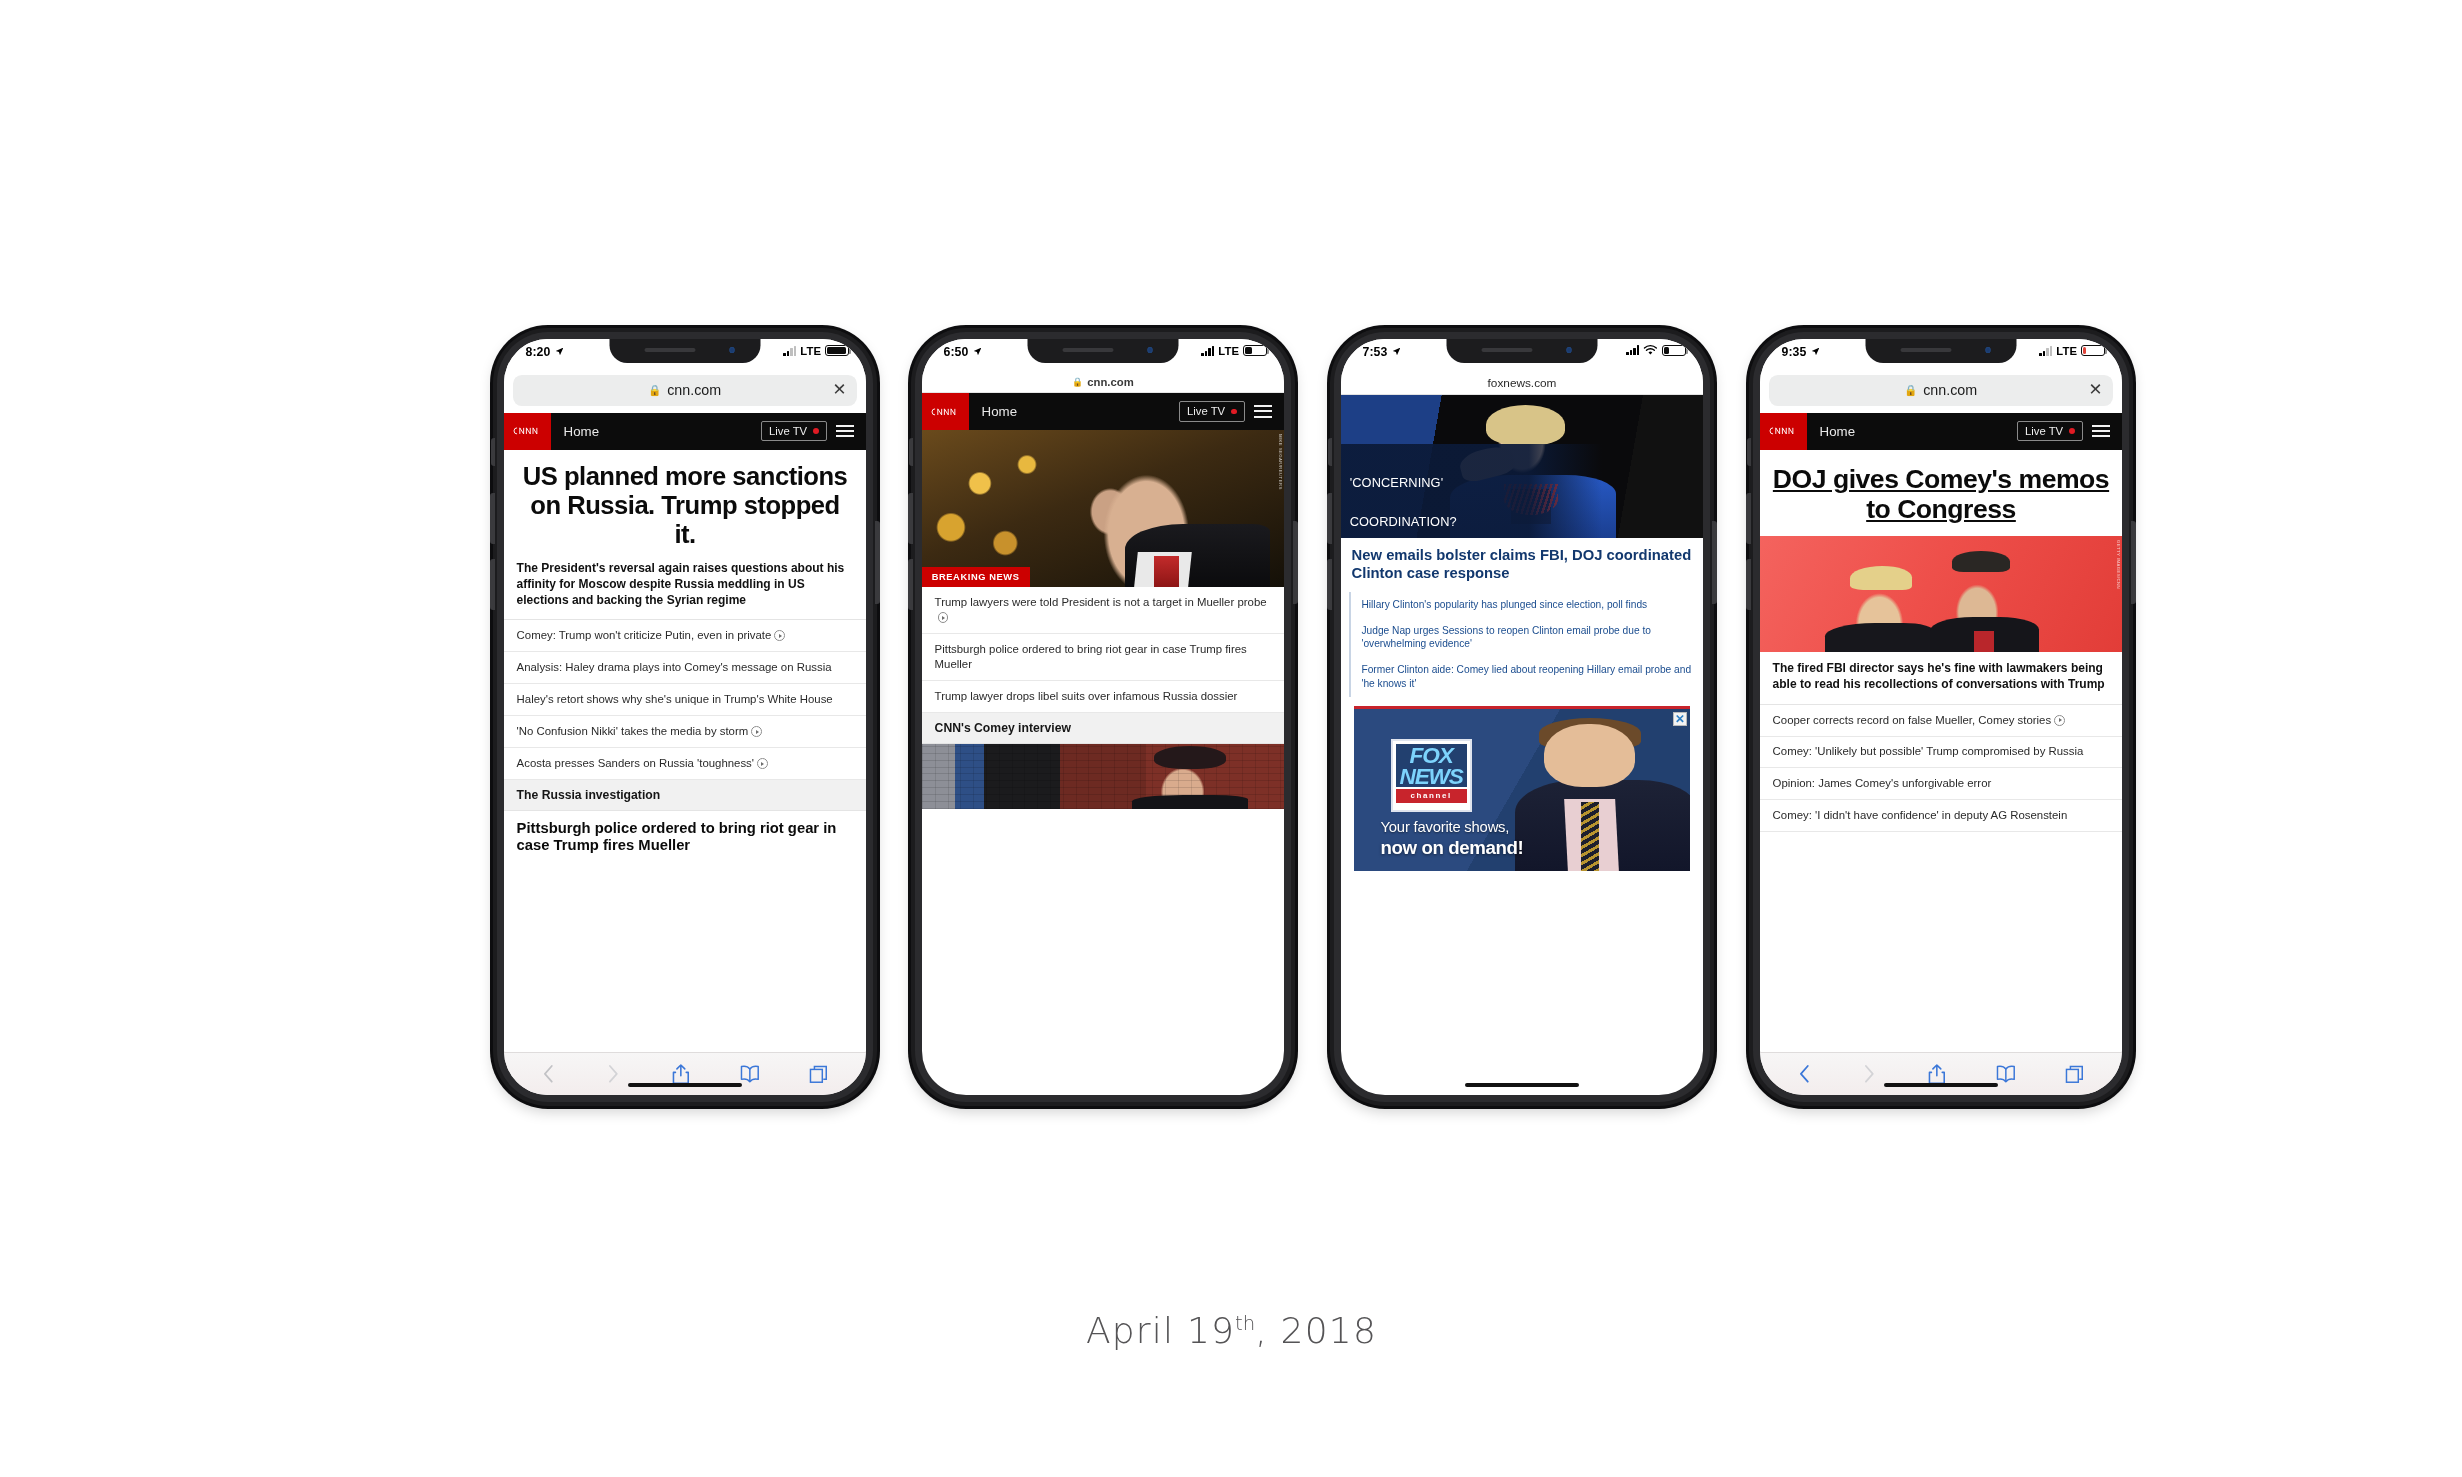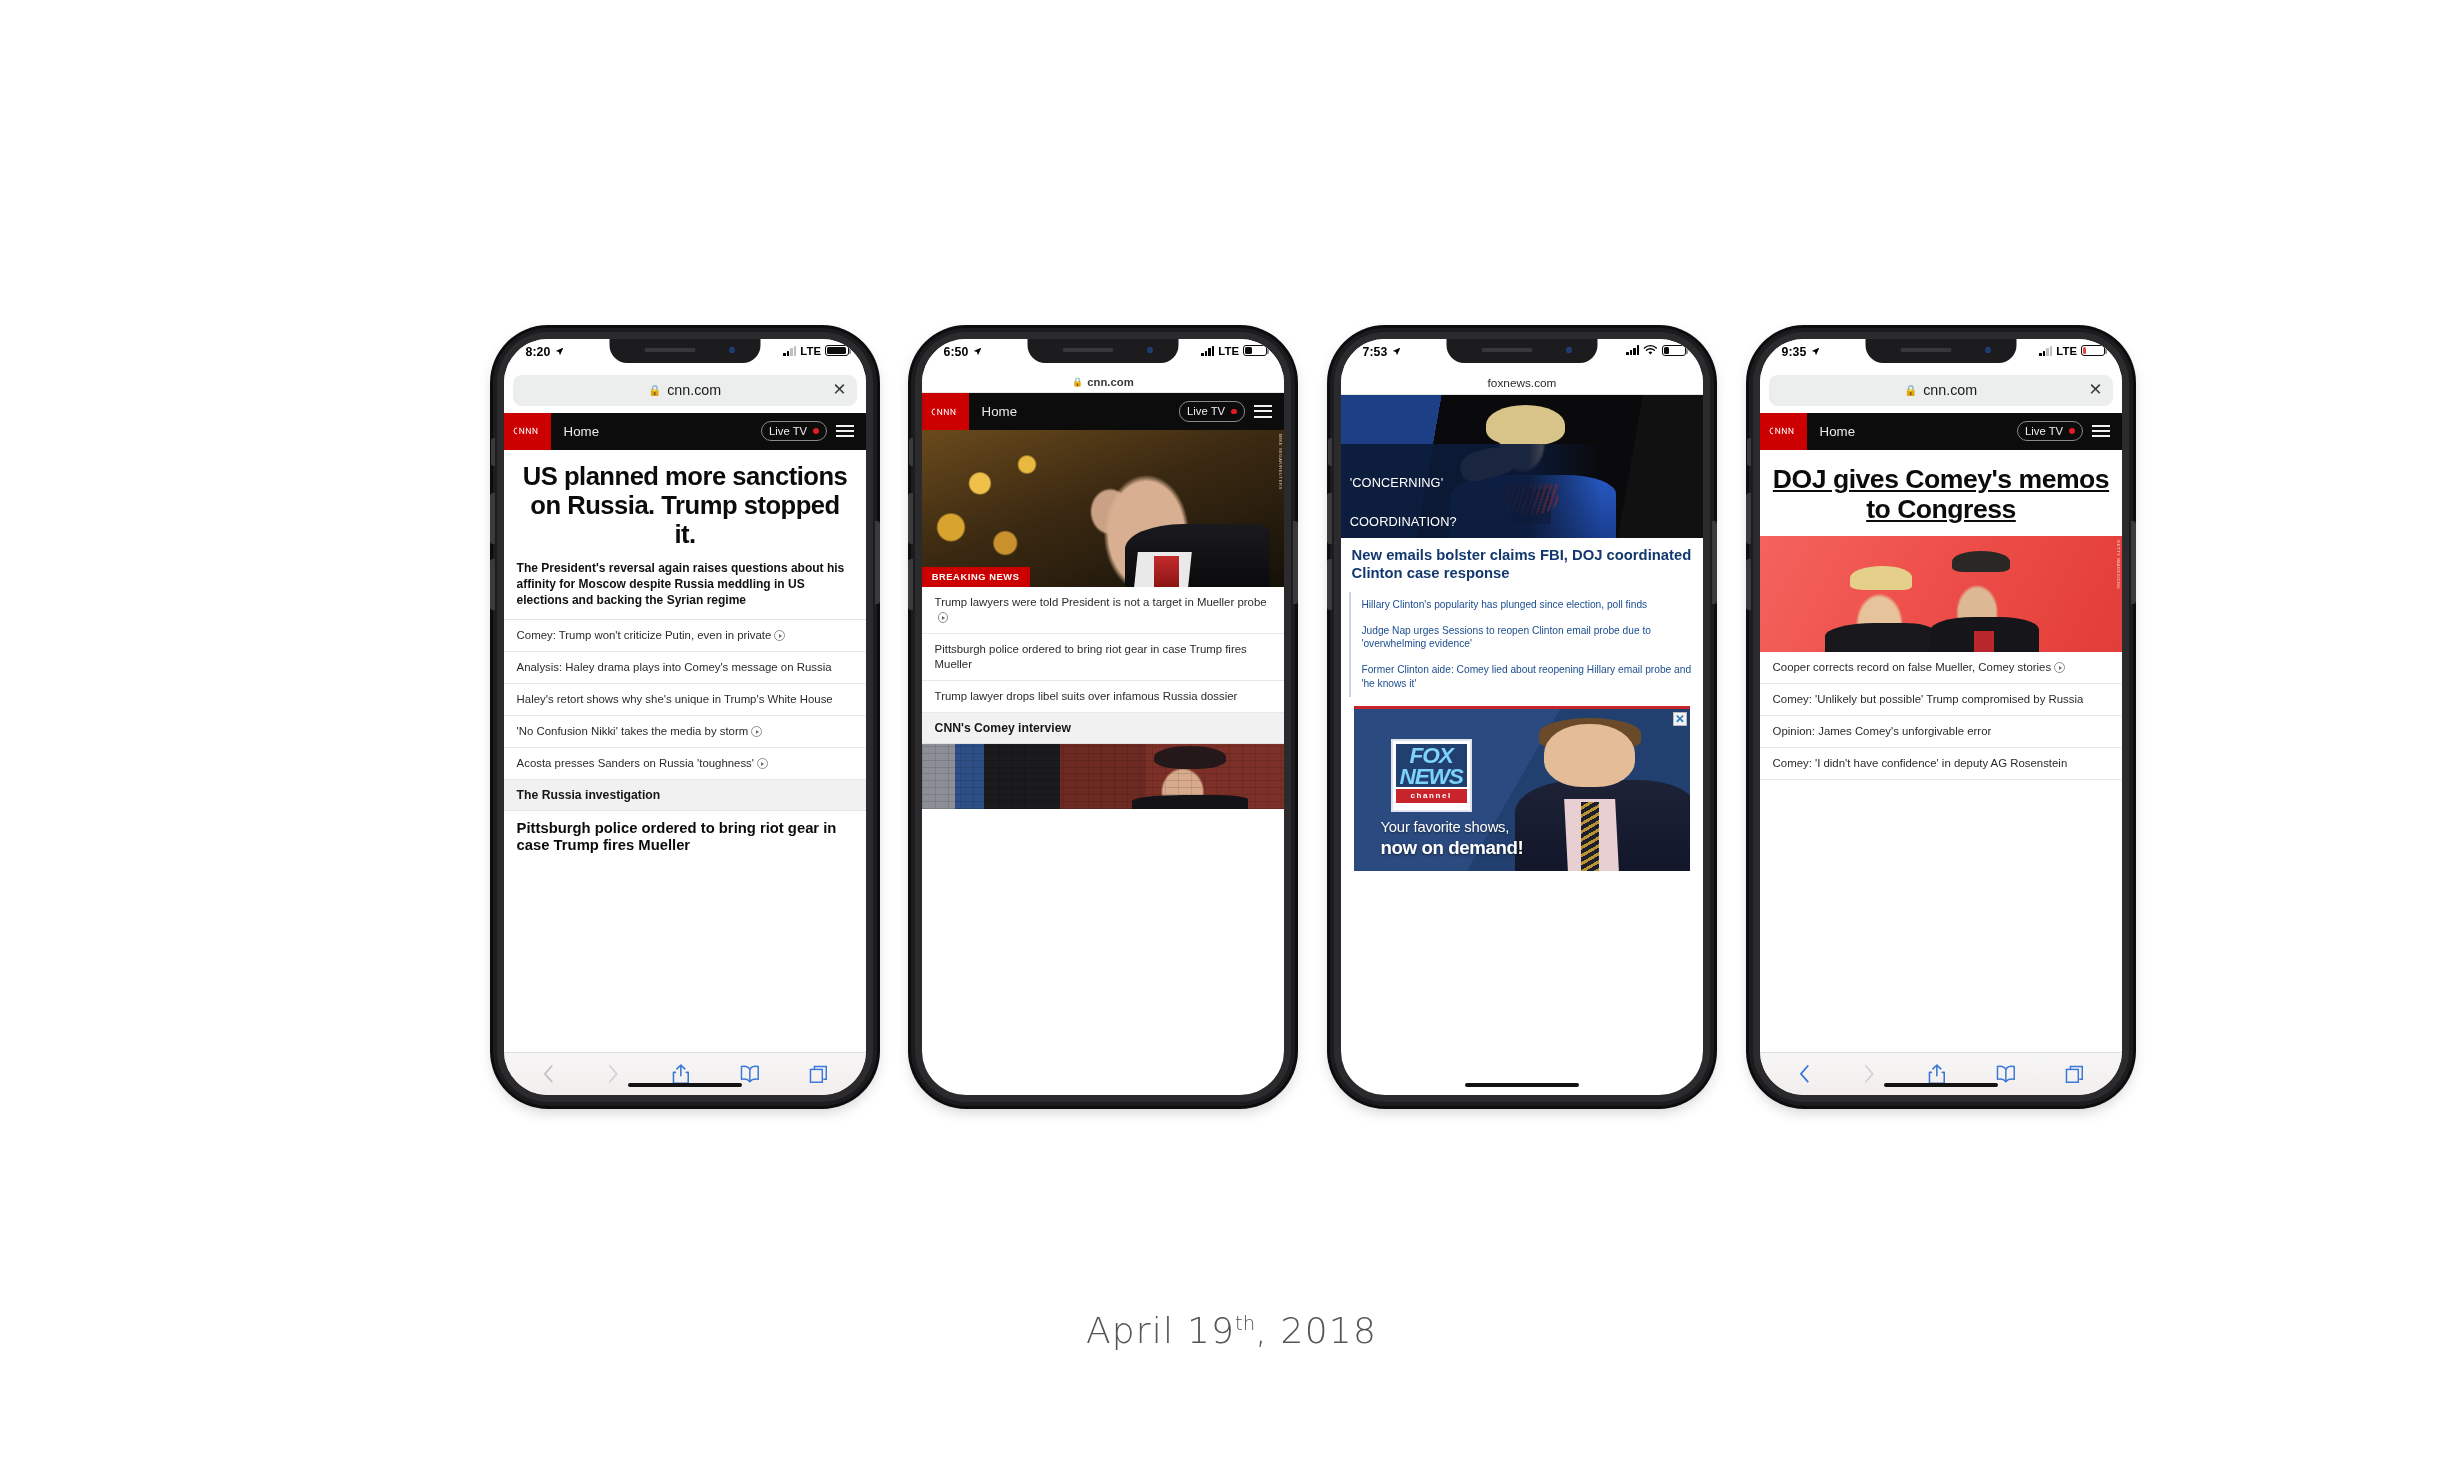--- a/index.html
+++ b/index.html
@@ -135,21 +135,21 @@
   }
   .cnn-logo {
     width: 47px; height: 37px; background:#cc0000;
     display:flex; align-items:center; justify-content:center;
   }
   .cnn-logo svg { width: 33px; height: 15.8px; }
   .cnn-home {
     color:#e9e9e9; font-size:13.3px; margin-left:12.8px; flex:1;
   }
   .livetv {
-    border:1px solid #8a8a8a; border-radius:10px;
+    border:1px solid #8a8a8a; border-radius:2px;
     height:20.7px; padding:0 6.9px; margin-right:8.9px;
     display:flex; align-items:center; gap:5.9px;
     color:#efefef; font-size:11.3px;
   }
   .livetv .dot { width:5.9px; height:5.9px; border-radius:50%; background:#e01b24; }
   .hamburger { margin-right:11.8px; display:flex; flex-direction:column; gap:3.4px; }
   .hamburger i { display:block; width:18.7px; height:2px; background:#f2f2f2; }
 
   
   .cnn-body { background:#fff; }
@@ -763,20 +763,21 @@
 
         <div class="photo trump-comey-photo">
           <div class="t-suit"></div>
           <div class="t-hair"></div>
           <div class="c-suit"></div>
           <div class="c-tie"></div>
           <div class="c-hair"></div>
           <div class="credit">GETTY IMAGES/CNN</div>
         </div>
 
+        <div class="cnn-sub" style="padding-top:8.9px;">The fired FBI director says he's fine with lawmakers being able to read his recollections of conversations with Trump</div>
         <div class="story-list">
           <div class="story"><span>Cooper corrects record on false Mueller, Comey stories</span><span class="play-ico"></span></div>
           <div class="story"><span>Comey: 'Unlikely but possible' Trump compromised by Russia</span></div>
           <div class="story"><span>Opinion: James Comey's unforgivable error</span></div>
           <div class="story"><span>Comey: 'I didn't have confidence' in deputy AG Rosenstein</span></div>
         </div>
       </div>
 
       <div class="toolbar">
         <svg width="16.7" height="21.7" viewBox="0 0 17 22">

